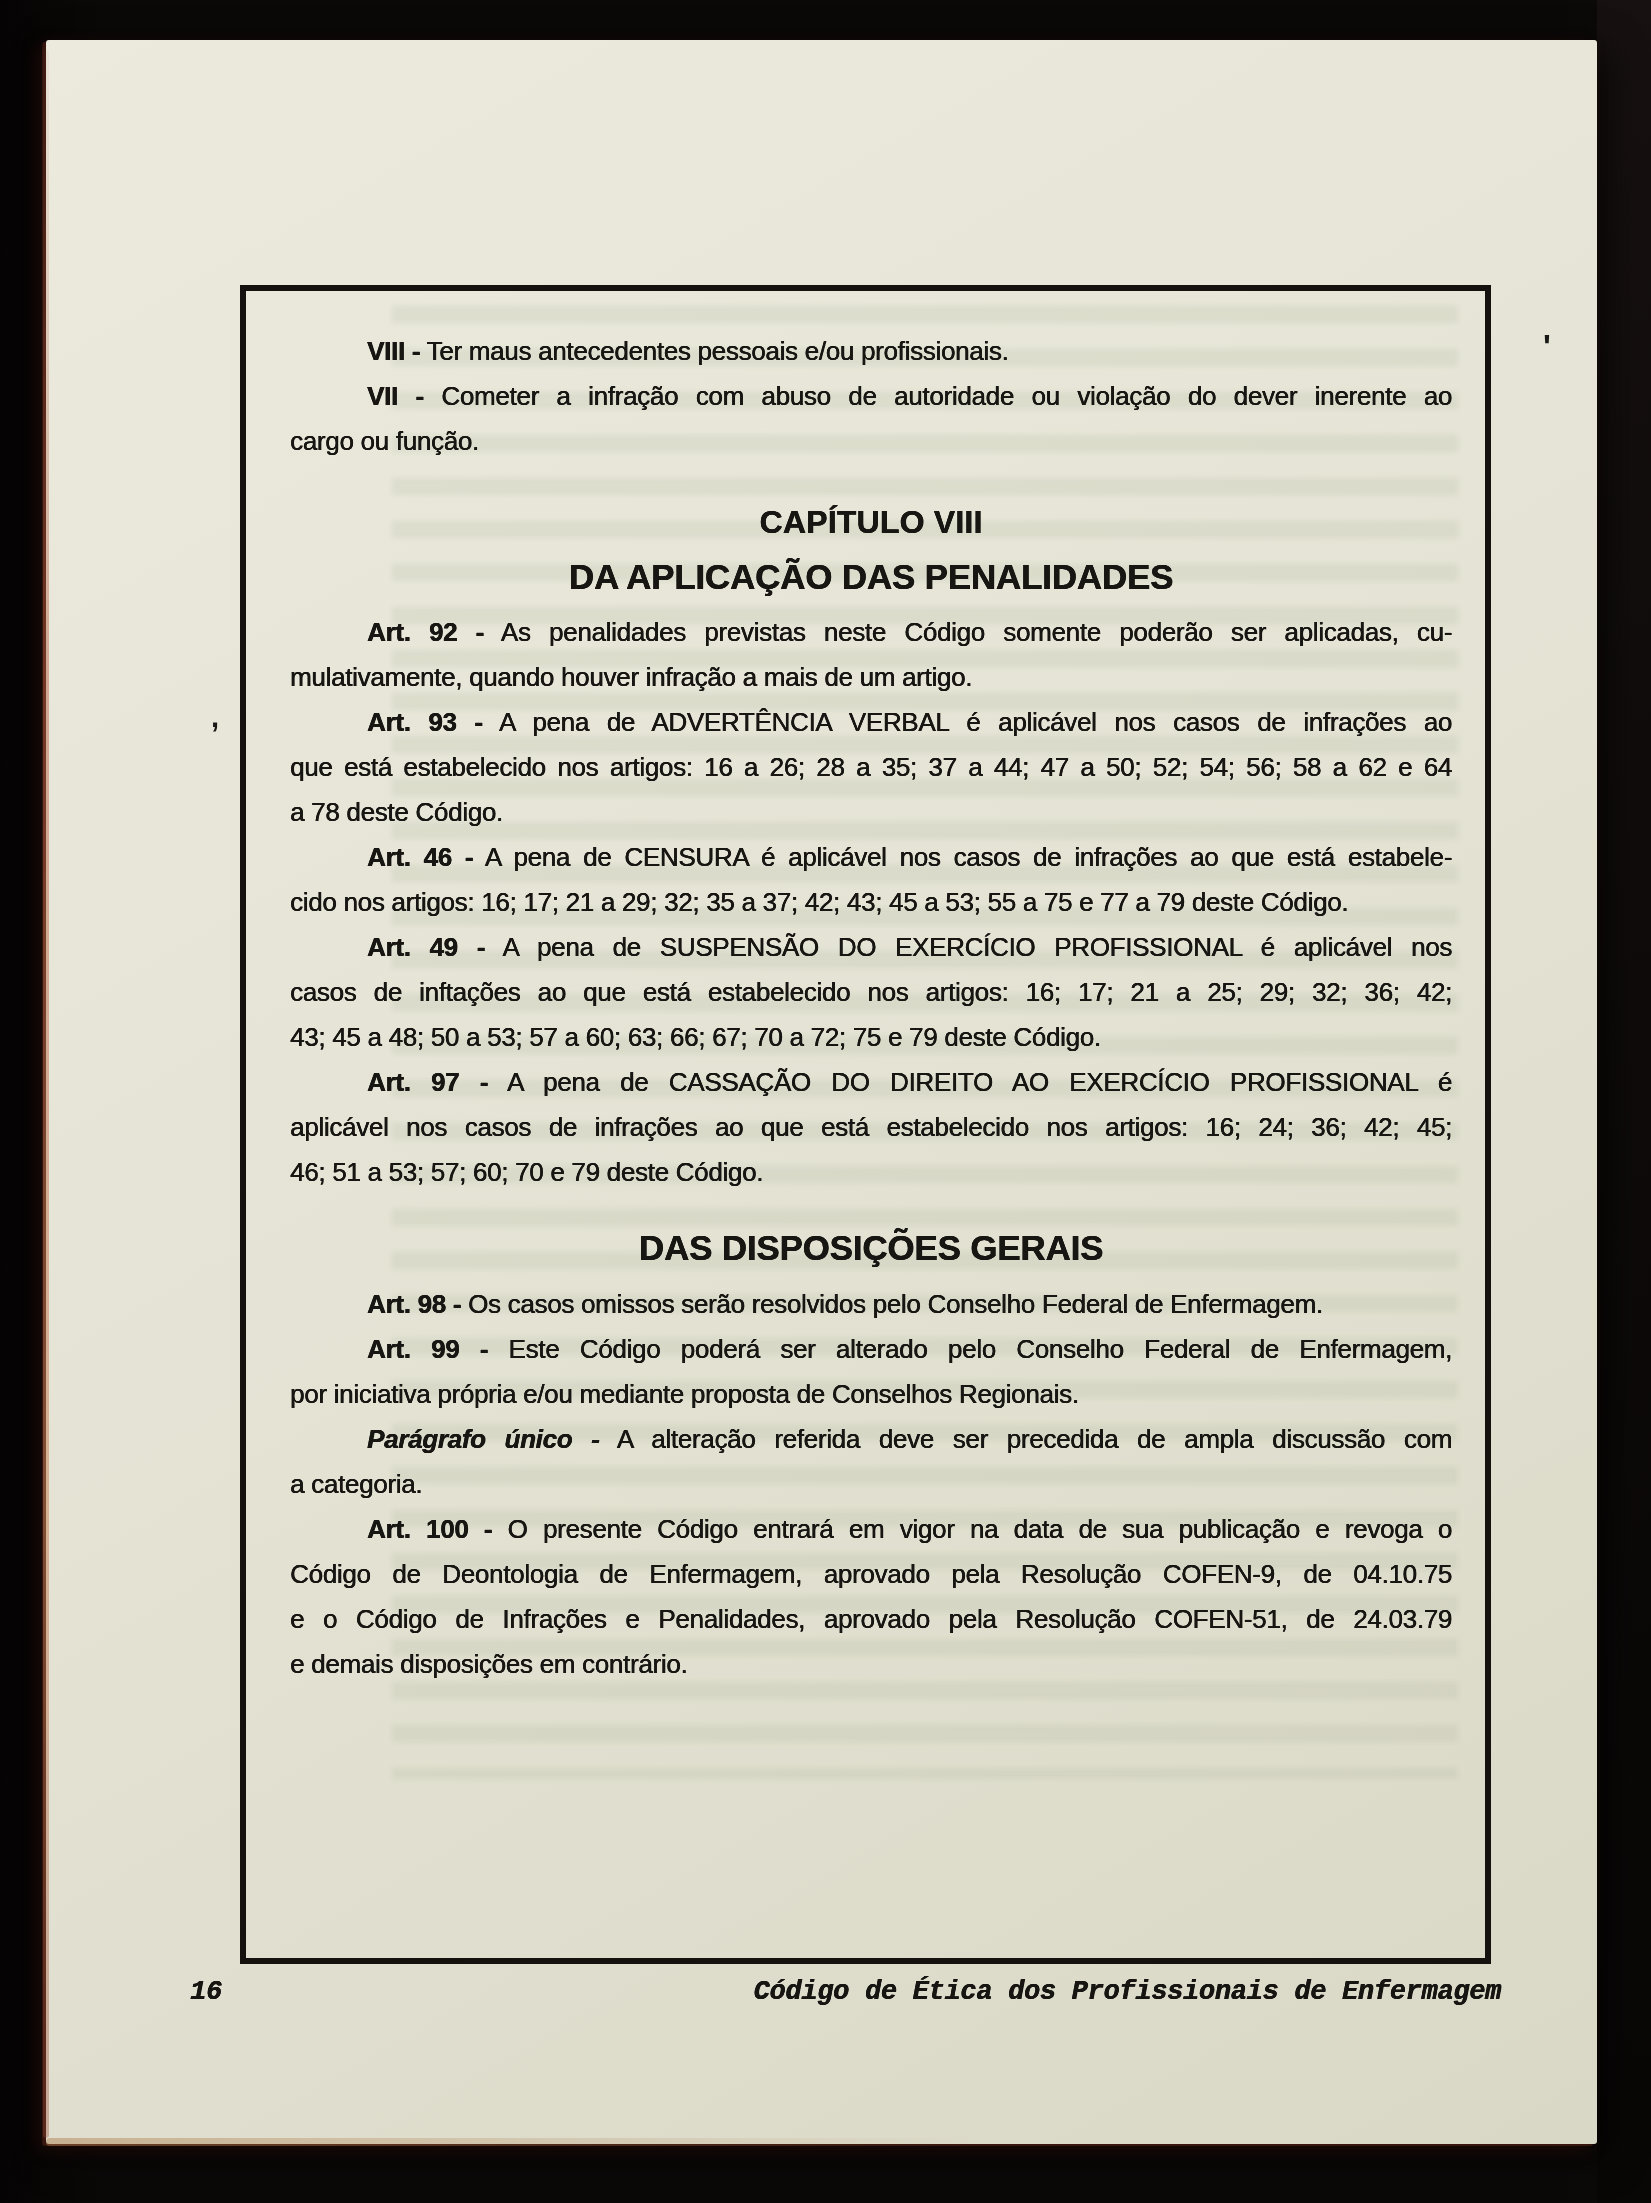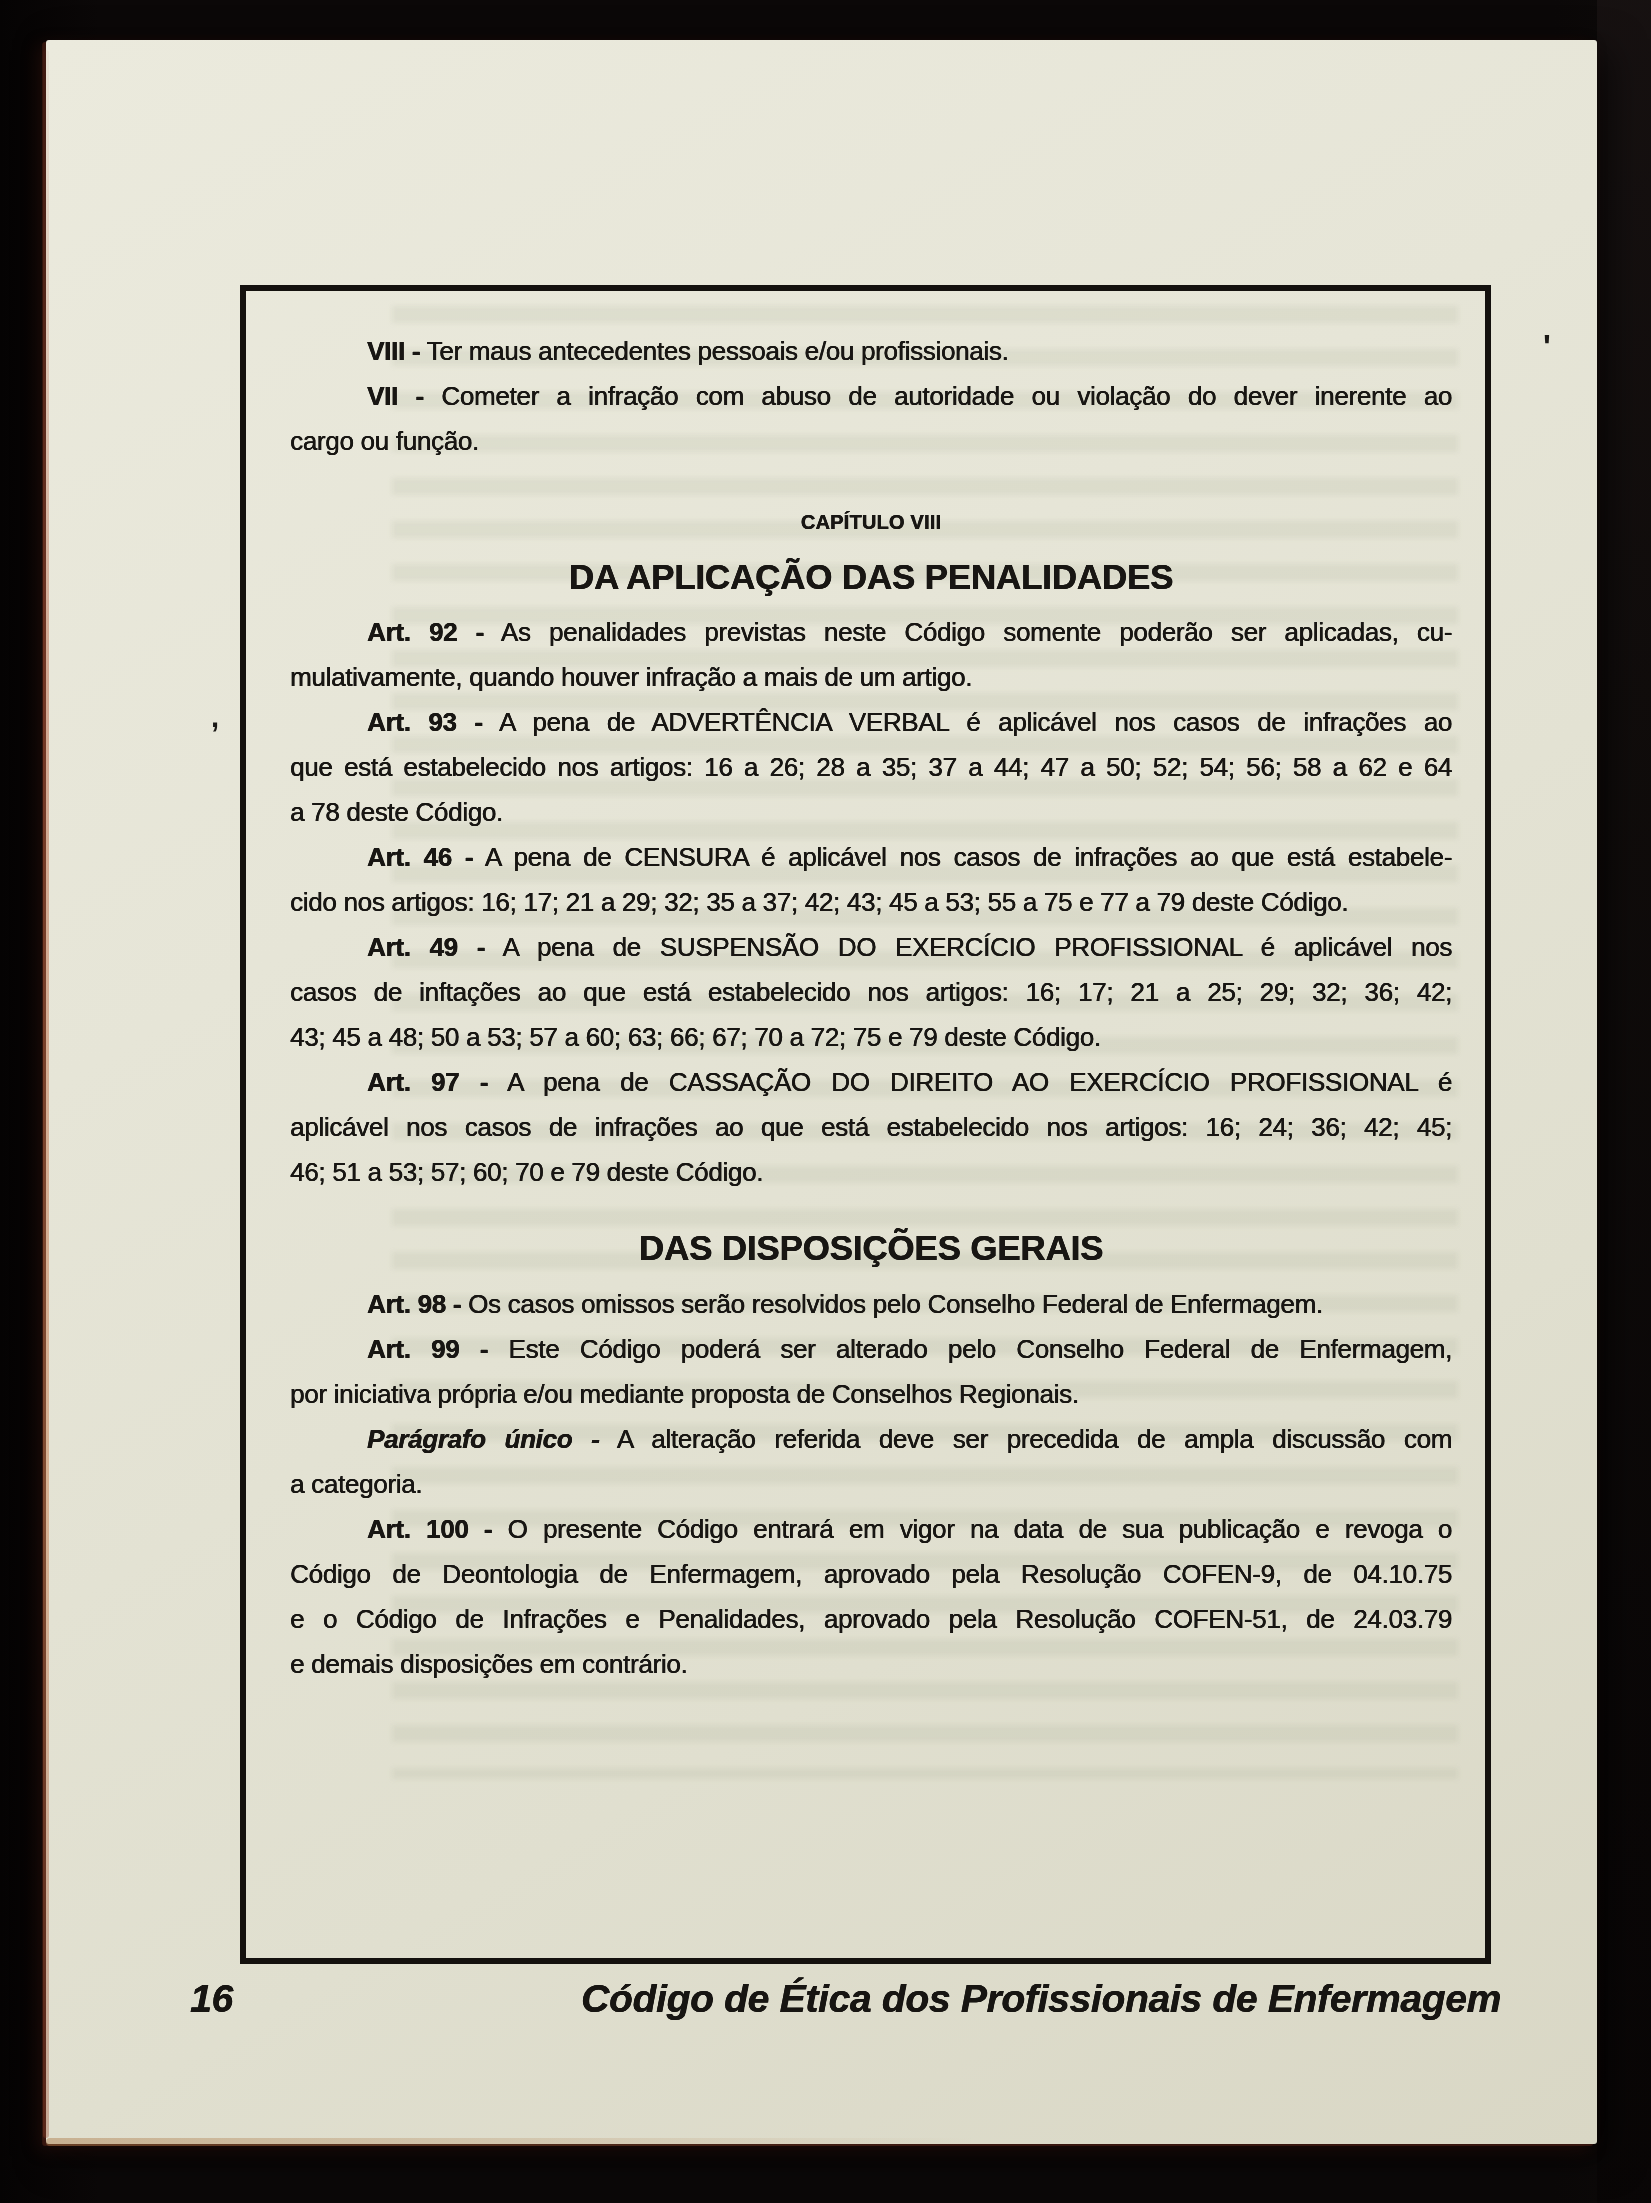--- a/index.html
+++ b/index.html
@@ -47,28 +47,28 @@
     font-size:26px;line-height:45px;letter-spacing:-0.3px;
     color:#181613;
     text-shadow:0.4px 0 currentColor, 0 0.3px currentColor;
   }
   .line{min-height:45px;}
   .just{text-align:justify;text-align-last:justify;}
   .first{text-indent:77px;}
   .lbl{font-weight:700;}
   .lbl.il{font-style:italic;}
   .chapter{text-align:center;margin:31px 0 11.5px;}
-  .chapter-title{font-size:20px;line-height:54px;font-weight:700;letter-spacing:0.2px;}
+  .chapter-title{font-size:32px;line-height:54px;font-weight:700;letter-spacing:0.2px;}
   .chapter-subtitle{font-size:35px;line-height:44px;font-weight:700;margin-top:5.8px;letter-spacing:-0.2px;}
   .page-footer{
     position:absolute;left:0;right:0;top:1937px;
     display:flex;justify-content:space-between;align-items:baseline;
     padding:0 96px 0 144px;
-    font-style:italic;font-weight:700;font-size:39px;letter-spacing:-0.3px;
-    color:#171512;text-shadow:0.4px 0 currentColor, 0 0.3px currentColor;
+    font-style:italic;font-weight:700;font-size:27px;letter-spacing:-0.3px;
+    color:#171512;text-shadow:0.4px 0 currentColor, 0 0.3px currentColor;font-family:Liberation Mono, monospace;
   }
   .scan-speck{position:absolute;color:#1b1916;font-weight:700;}
   .speck-apostrophe{left:1497px;top:288px;font-size:33px;}
   .speck-comma{left:165px;top:661px;font-size:29px;}
 </style>
 </head>
 <body>
 
 <div class="canvas">
   <div class="book-edge-right"></div>

